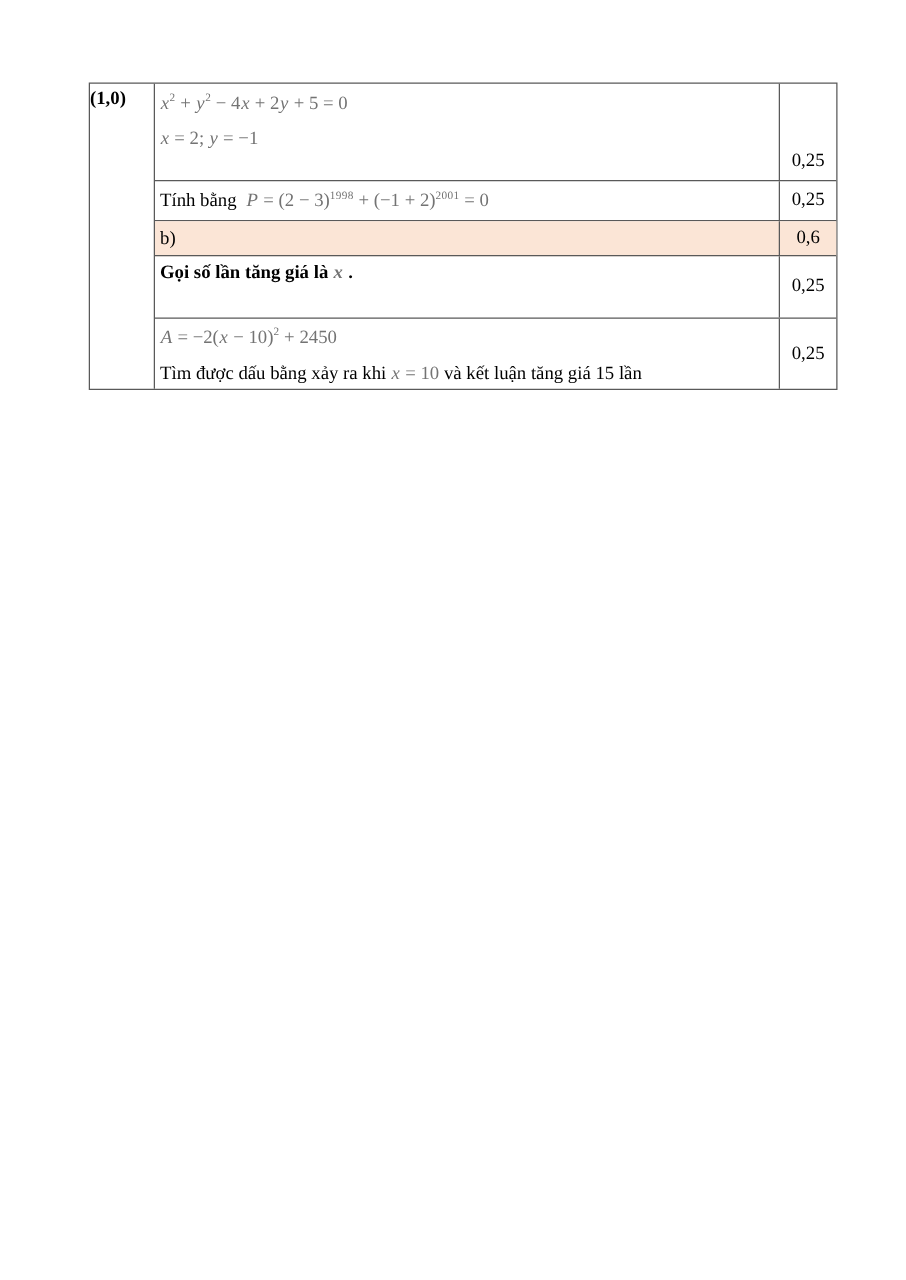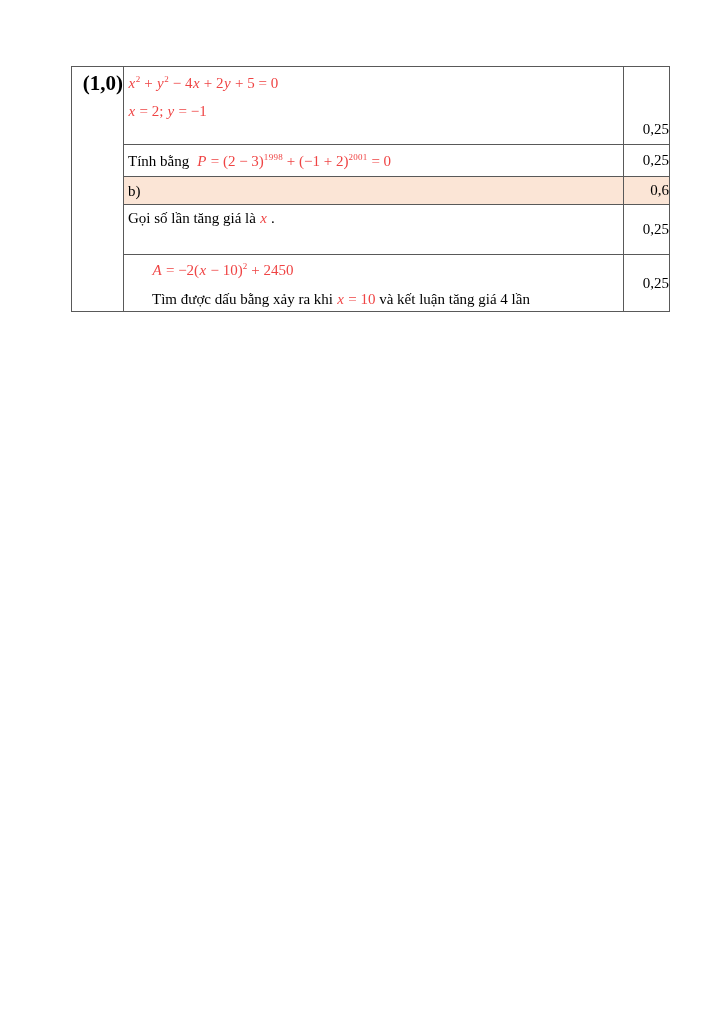--- a/index.html
+++ b/index.html
@@ -21,64 +21,64 @@
     width: 599px;
     height: 246px;
     display: flex;
     border: 1px solid #595959;
     background: #ffffff;
   }
   .points-col {
     width: 52px;
     flex: 0 0 52px;
     border-right: 1px solid #595959;
-    text-align: right;
+    text-align: left;
     padding-top: 4px;
     font-weight: bold;
-    font-size: 21px;
+    font-size: 15px;
   }
   .rows-col { flex: 1 1 auto; display: flex; flex-direction: column; }
   .row { display: flex; border-bottom: 1px solid #595959; }
-  .row:last-child { border-bottom: none; margin-left: 24px; }
+  .row:last-child { border-bottom: none; }
   .r0 { height: 78px; }
   .r1 { height: 32px; }
   .r2 { height: 29px; }
   .r3 { height: 50px; }
   .r4 { height: 56px; }
   .row.highlight { background: #fbe5d6; }
   .content {
     flex: 1 1 auto;
     padding: 0 4px 0 4px;
     overflow: hidden;
   }
   .score {
     flex: 0 0 46px;
     width: 46px;
     border-left: 1px solid #595959;
     font-size: 15px;
     display: flex;
     align-items: center;
-    justify-content: flex-end;
+    justify-content: center;
   }
   .score.bottom { align-items: flex-end; padding-bottom: 6px; }
   .line {
     font-size: 15px;
     line-height: 20px;
     white-space: pre-wrap;
   }
   
   .r0 .line:nth-child(1) { padding-top: 6px; margin-bottom: 8px; }
   .r0 .line:nth-child(2) { margin-bottom: 2px; }
   .r1 .line { padding-top: 6px; }
   .r2 .line { padding-top: 4px; }
-  .r3 .line:nth-child(1) { padding-top: 3px; margin-bottom: 3px; }
+  .r3 .line:nth-child(1) { padding-top: 3px; margin-bottom: 3px; font-weight: bold; }
   .r4 .line:nth-child(1) { padding-top: 5px; margin-bottom: 9px; }
   .math {
     font-family: "Liberation Serif", "DejaVu Serif", serif;
-    color: #ef4444;
+    color: #737373;
   }
   .math i { font-style: italic; padding: 0 0.5px; }
   .math sup {
     font-size: 9px;
     line-height: 0;
     vertical-align: super;
     letter-spacing: 0.3px;
   }
 </style>
 </head>
@@ -126,21 +126,21 @@
           <div class="line"><span>Gọi số lần tăng giá là </span><span class="math"><i>x</i></span><span> .</span></div>
         </div>
         <div class="score">
             <span>0,25</span>
           </div>
       </div>
 
       <div class="row r4">
         <div class="content">
           <div class="line"><span class="math"><i>A</i> = −2(<i>x</i> − 10)<sup>2</sup> + 2450</span></div>
-          <div class="line"><span>Tìm được dấu bằng xảy ra khi </span><span class="math"><i>x</i> = 10</span><span> và kết luận tăng giá 4 lần</span></div>
+          <div class="line"><span>Tìm được dấu bằng xảy ra khi </span><span class="math"><i>x</i> = 10</span><span> và kết luận tăng giá 15 lần</span></div>
         </div>
         <div class="score">
             <span>0,25</span>
           </div>
       </div>
 
     </div>
   </div>
 </div>
 

